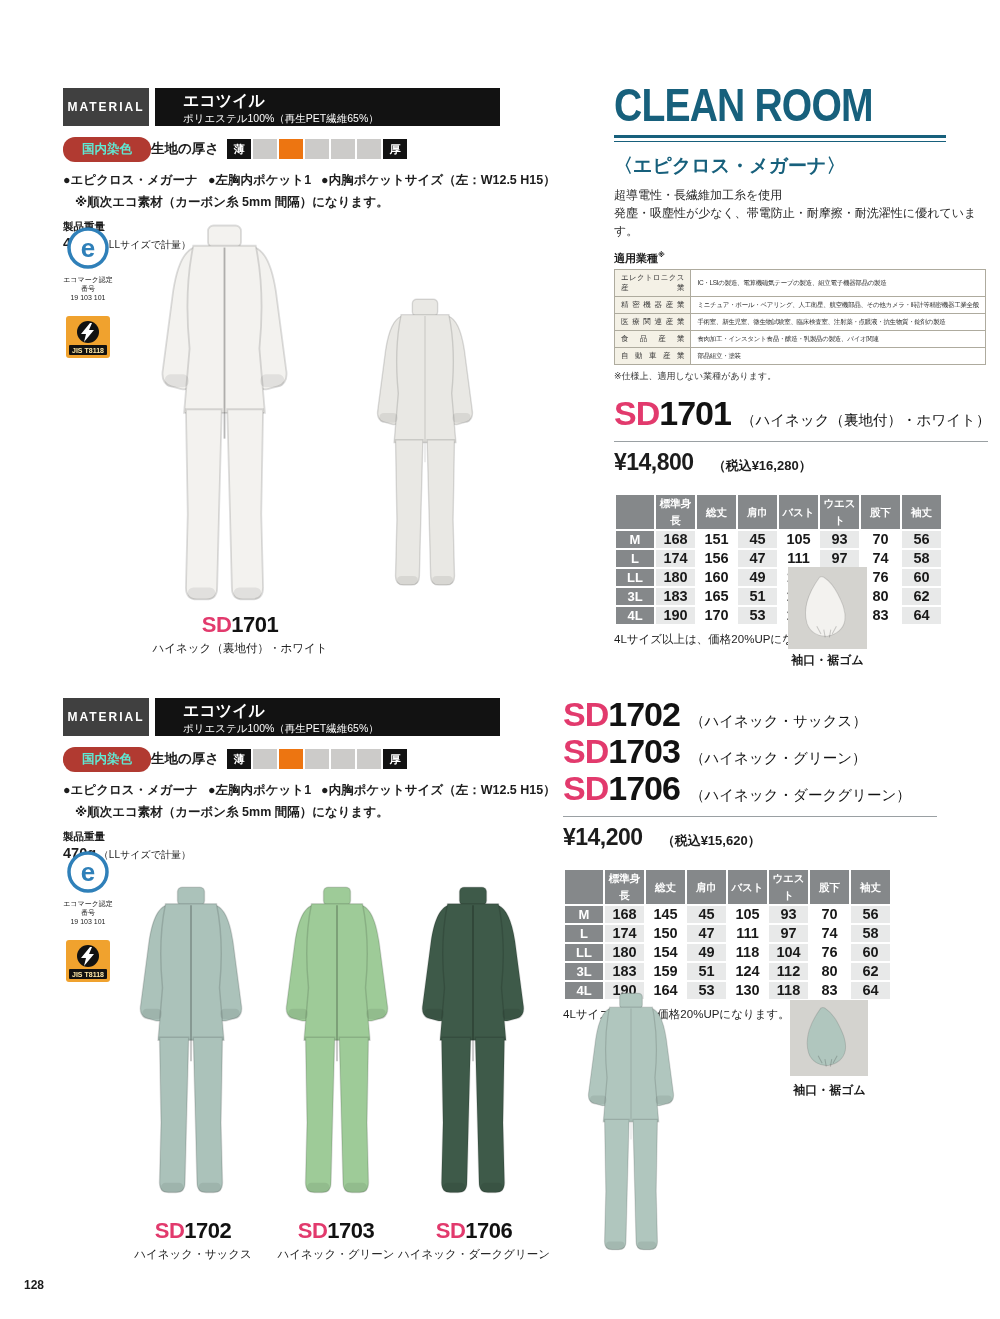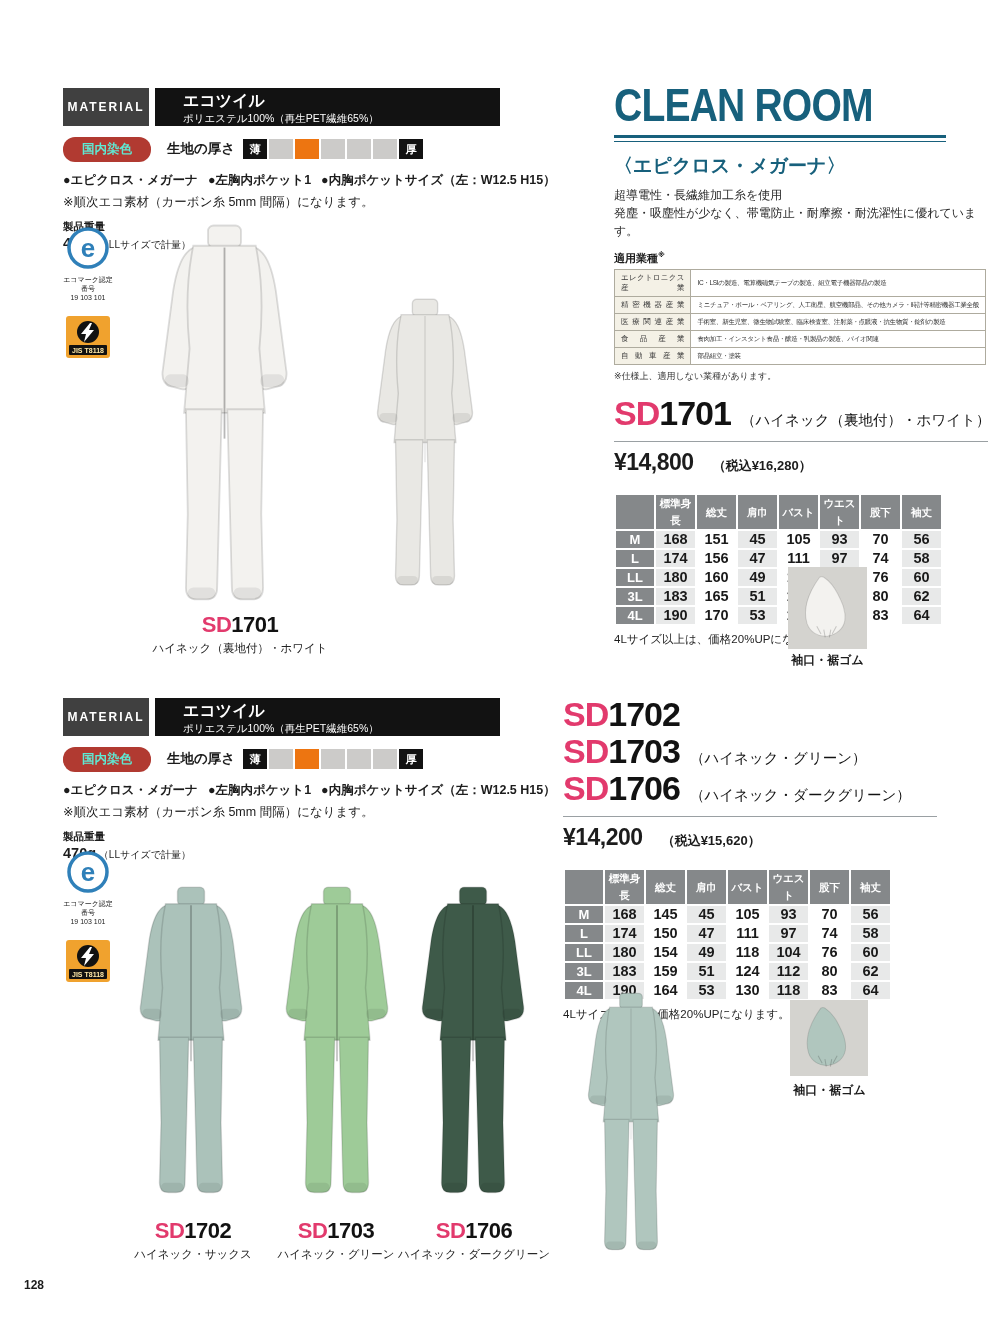--- a/index.html
+++ b/index.html
@@ -10,26 +10,26 @@
   .mat-bar{display:flex;height:38px;}
   .mat-label{background:#404040;color:#fff;width:86px;display:flex;align-items:center;justify-content:center;
              font-size:12px;letter-spacing:2px;font-weight:bold;}
   .mat-gap{width:6px;}
   .mat-main{background:#121212;color:#fff;flex:1;padding:4px 28px 3px;}
   .fabric-name{font-size:16px;font-weight:bold;line-height:1.1;}
   .fabric-comp{font-size:10.5px;margin-top:2px;}
   .badge-row{display:flex;align-items:center;margin-top:11px;height:24px;}
   .dye-badge{color:#5eead4;border-radius:12px;width:88px;text-align:center;font-size:12.5px;
              font-weight:bold;padding:4px 0;}
-  .thick-label{margin-left:16px;font-weight:bold;font-size:13.5px;}
+  .thick-label{font-weight:bold;font-size:13.5px;}
   .scale{display:flex;margin-left:8px;gap:2px;align-items:center;}
   .sq{width:24px;height:20px;background:#cccbc9;}
   .sq.end{background:#121212;color:#fff;font-size:11px;display:flex;align-items:center;justify-content:center;font-weight:bold;}
   .features{margin-top:11px;font-size:12.5px;font-weight:bold;display:flex;gap:10px;white-space:nowrap;}
-  .eco-note{font-size:12.5px;font-weight:normal;margin-top:5px;}
+  .eco-note{font-size:12.5px;font-weight:bold;margin-top:5px;margin-left:12px;}
   .weight-label{font-size:10.5px;font-weight:bold;margin-top:9px;}
   .weight-line{font-size:10px;margin-top:1px;}
   .weight-value{font-size:14.5px;font-weight:bold;}
   .certs{position:absolute;left:0;width:50px;text-align:center;}
   .ecomark-caption{font-size:7px;line-height:1.25;margin-top:2px;color:#222;}
   .jis-wrap{margin-top:14px;}
   
   .suit{position:absolute;}
   .photo-label{position:absolute;text-align:center;}
   .photo-code{font-size:22px;font-weight:800;letter-spacing:-0.5px;color:#121212;}
@@ -369,20 +369,21 @@
     <div class="photo-sub">ハイネック・グリーン</div>
   </div>
   <div class="photo-label" style="left:388px;top:1218px;width:172px;">
     <div class="photo-code"><span style="color: rgb(226, 58, 109);">SD</span><span>1706</span></div>
     <div class="photo-sub">ハイネック・ダークグリーン</div>
   </div>
 
   <div class="item2">
     <div class="model-line">
       <span><span class="sd-prefix" style="color: rgb(226, 58, 109);">SD</span><span class="sd-number">1702</span></span>
+      <span class="sd-variant">（ハイネック・サックス）</span>
     </div>
     <div class="model-line">
       <span><span class="sd-prefix" style="color: rgb(226, 58, 109);">SD</span><span class="sd-number">1703</span></span>
       <span class="sd-variant">（ハイネック・グリーン）</span>
     </div>
     <div class="model-line">
       <span><span class="sd-prefix" style="color: rgb(226, 58, 109);">SD</span><span class="sd-number">1706</span></span>
       <span class="sd-variant">（ハイネック・ダークグリーン）</span>
     </div>
     <hr class="rule">

